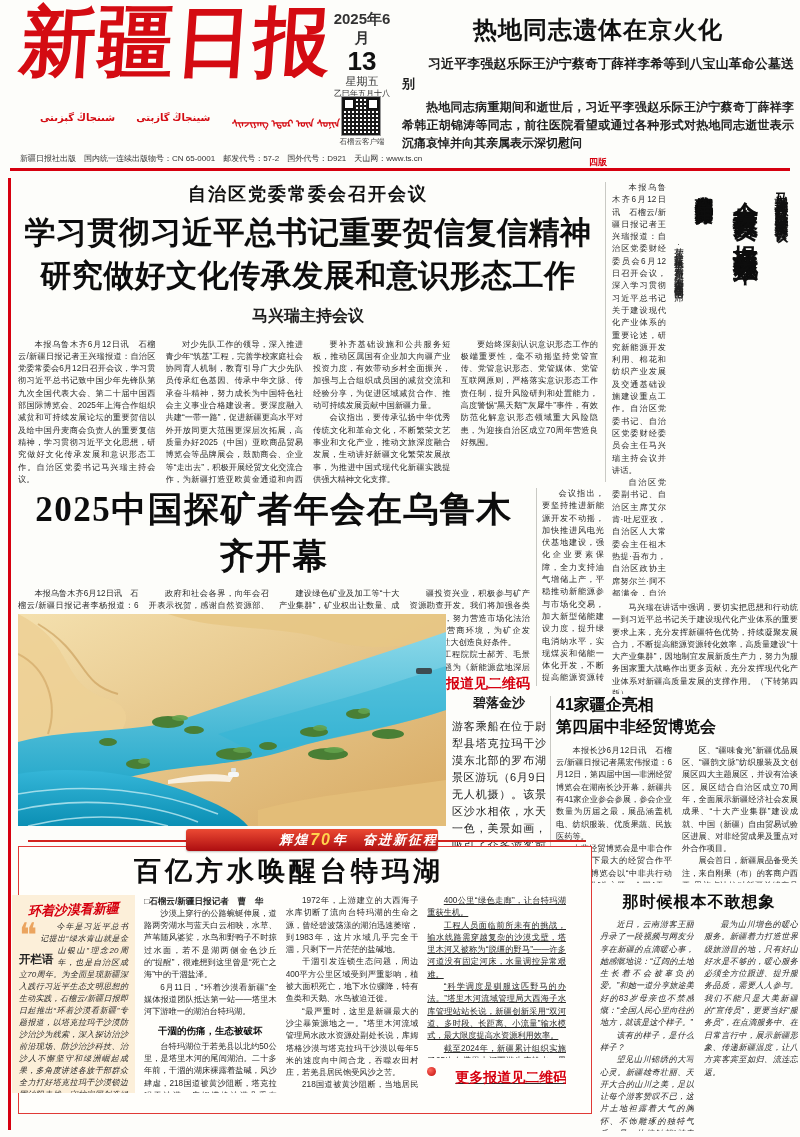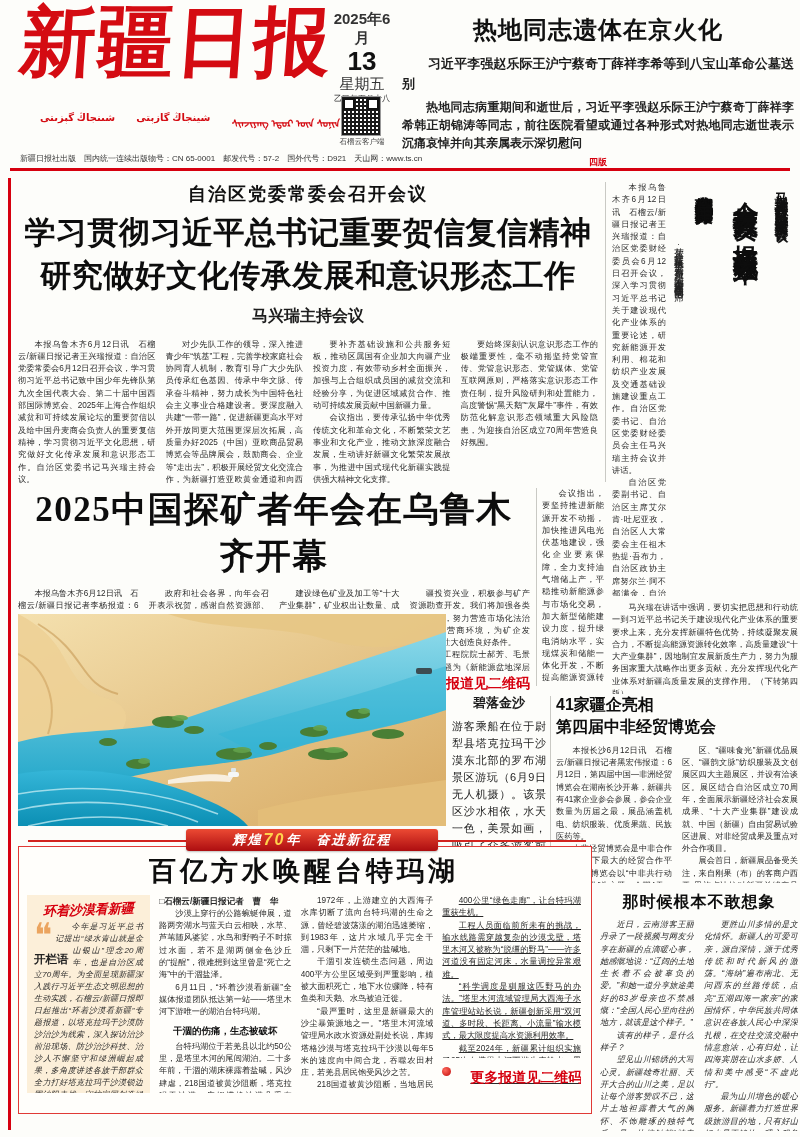--- a/index.html
+++ b/index.html
@@ -9,21 +9,21 @@
 
   
   .logo{left:20px;top:4px;width:320px;font-size:76px;line-height:1.0;font-weight:900;
         color:#d40b12;font-family:"Liberation Serif","DejaVu Serif",serif;
         transform:skewX(-4deg);letter-spacing:2px;white-space:nowrap;}
   .scripts{left:40px;top:112px;width:300px;display:flex;justify-content:space-between;
            color:#d40b12;font-size:10px;font-weight:bold;}
   .datebox{left:330px;top:10px;width:64px;text-align:center;color:#333;line-height:1.25;}
   .datebox .d1{font-size:15px;font-weight:bold;}
   .datebox .d2{font-size:26px;font-weight:900;line-height:1.05;color:#111;}
-  .datebox .d3{font-size:15px;}
+  .datebox .d3{font-size:11px;}
   .datebox .d4{font-size:8px;}
   .qr{width:38px;height:38px;border:1px solid #999;background:
       repeating-linear-gradient(90deg,#1a1a1a 0 2px,transparent 2px 4px),
       repeating-linear-gradient(0deg,#1a1a1a 0 2px,#fff 2px 4px);position:relative;}
   .qr::before,.qr::after{content:"";position:absolute;width:8px;height:8px;border:2px solid #111;background:#fff;}
   .qr::before{left:1px;top:1px;}
   .qr::after{right:1px;top:1px;}
   .qr-main{left:341px;top:96px;}
   .qr-cap{left:330px;top:137px;width:64px;text-align:center;font-size:7.5px;color:#444;}
   .publine{left:20px;top:153px;width:380px;font-size:8px;color:#333;white-space:nowrap;}
@@ -86,21 +86,21 @@
 
   
   .zf{left:556px;top:694px;width:242px;}
   .zf .h{margin:0;font-size:16px;font-weight:900;text-align:left;line-height:1.4;color:#0d0d0d;}
   .zf .colrow{margin-top:6px;height:138px;}
 
   
   .box70{left:18px;top:846px;width:572px;height:266px;border:1.5px solid #e03a36;background:#fffefb;}
   .bannerline{top:840px;height:2px;background:#d2231f;}
   .banner{left:186px;top:829px;width:252px;height:22px;border-radius:3px;
-          background:linear-gradient(180deg,#ec4a33,#ad0d10);display:flex;align-items:center;justify-content:center;
+          background:linear-gradient(180deg,#ec4a33,#ad0d10);display:flex;align-items:center;justify-content:flex-end;
           color:#fff;font-weight:900;font-style:italic;font-size:13px;letter-spacing:2px;box-shadow:0 1px 2px rgba(0,0,0,.25);}
   .banner .gold{color:#ffd34d;font-size:16px;margin:0 1px;}
   .tt-h{margin:7px 0 6px;font-size:27px;font-weight:900;text-align:center;letter-spacing:4px;color:#0d0d0d;}
   .tt-row{display:flex;gap:9px;padding:0 9px;height:198px;}
   .kailan{width:124px;background:#fcefd9;padding:6px 7px;box-sizing:border-box;overflow:hidden;}
   .kailan .kl-title{color:#d6000f;font-weight:900;font-style:italic;font-size:13px;text-align:center;
                     transform:rotate(-2deg);margin:0 0 2px;white-space:nowrap;}
   .kailan .kl-quote{float:left;color:#eba45f;font-size:34px;line-height:0.9;margin-right:3px;
                     font-family:"Liberation Serif",serif;}
   .kailan .kl-label{float:left;clear:left;font-weight:900;font-size:11.5px;margin-right:4px;color:#222;}
@@ -304,21 +304,21 @@
 
   <div class="abs bannerline" style="left:28px;width:158px;"></div>
   <div class="abs bannerline" style="left:438px;width:148px;"></div>
   <div class="abs box70"></div>
   <div class="abs banner">
     <span>辉煌</span>
     <span class="gold">70</span>
     <span>年　奋进新征程</span>
   </div>
 
-  <div class="abs" style="left:18px;top:846px;width:572px;">
+  <div class="abs" style="left:3px;top:846px;width:572px;">
     <div class="tt-h">百亿方水唤醒台特玛湖</div>
     <div class="tt-row">
       <div class="kailan">
         <div class="kl-title">环着沙漠看新疆</div>
         <span class="kl-quote">❝</span>
         <span class="kl-label">开栏语</span>
         <div class="news">
             <p>今年是习近平总书记提出“绿水青山就是金山银山”理念20周年，也是自治区成立70周年。为全面呈现新疆深入践行习近平生态文明思想的生动实践，石榴云/新疆日报即日起推出“环着沙漠看新疆”专题报道，以塔克拉玛干沙漠防沙治沙为线索，深入探访治沙前沿现场、防沙治沙科技、治沙人不懈坚守和绿洲崛起成果，多角度讲述各族干部群众全力打好塔克拉玛干沙漠锁边固沙阻击战、守护家园创造绿色奇迹的动人故事，全景展现新疆坚定不移走生态优先、绿色发展道路，推进美丽新疆建设的坚实成效。</p>
           </div>
       </div>
@@ -365,19 +365,18 @@
     <div class="h">那时候根本不敢想象</div>
     <div class="colrow news">
       <div class="ncol">
         <div>
             <p>近日，云南游客王丽丹录了一段视频与网友分享在新疆的点滴暖心事，她感慨地说：“辽阔的土地生长着不会被辜负的爱。”和她一道分享旅途美好的83岁母亲也不禁感慨：“全国人民心里向往的地方，就该是这个样子。”</p>
             <p>该有的样子，是什么样子？</p>
             <p>望见山川锦绣的大写心灵。新疆雄奇壮丽、天开大合的山川之美，足以让每个游客赞叹不已，这片土地袒露着大气的胸怀、不饰雕琢的独特气质，是一块接触就“被电到”的大写疆界。这种心灵境界，是发自司机师傅大叔身上的豁达率真，是民俗风情与美食袅袅的“胃中温柔”，是为宝宝和旅客停在乡村公路上的暖心偶遇……这些充满暖意的点点滴滴，正是新疆人的本色本真本美，让人们看到了比风景更美的心灵。</p>
           </div>
       </div>
       <div class="ncol">
-          <p>更胜山川多情的是文化情怀。新疆人的可爱可亲，源自深情，源于优秀传统和时代新风的激荡。“海纳”遍布南北、无问西东的丝路传统，点亮“五湖四海一家亲”的家国情怀，中华民族共同体意识在各族人民心中深深扎根，在交往交流交融中情意愈浓，心有归处，让四海宾朋在山水多娇、人情和美中感受“不虚此行”。</p>
           <p>最为山川增色的暖心服务。新疆着力打造世界级旅游目的地，只有好山好水是不够的，暖心服务必须全方位跟进、提升服务品质，需要人人参与。我们不能只是大美新疆的“宣传员”，更要当好“服务员”，在点滴服务中、在日常言行中，展示新疆形象、传递新疆温度，让八方宾客宾至如归、流连忘返。</p>
         </div>
     </div>
   </div>
 
 </div>
 
 </body></html>

